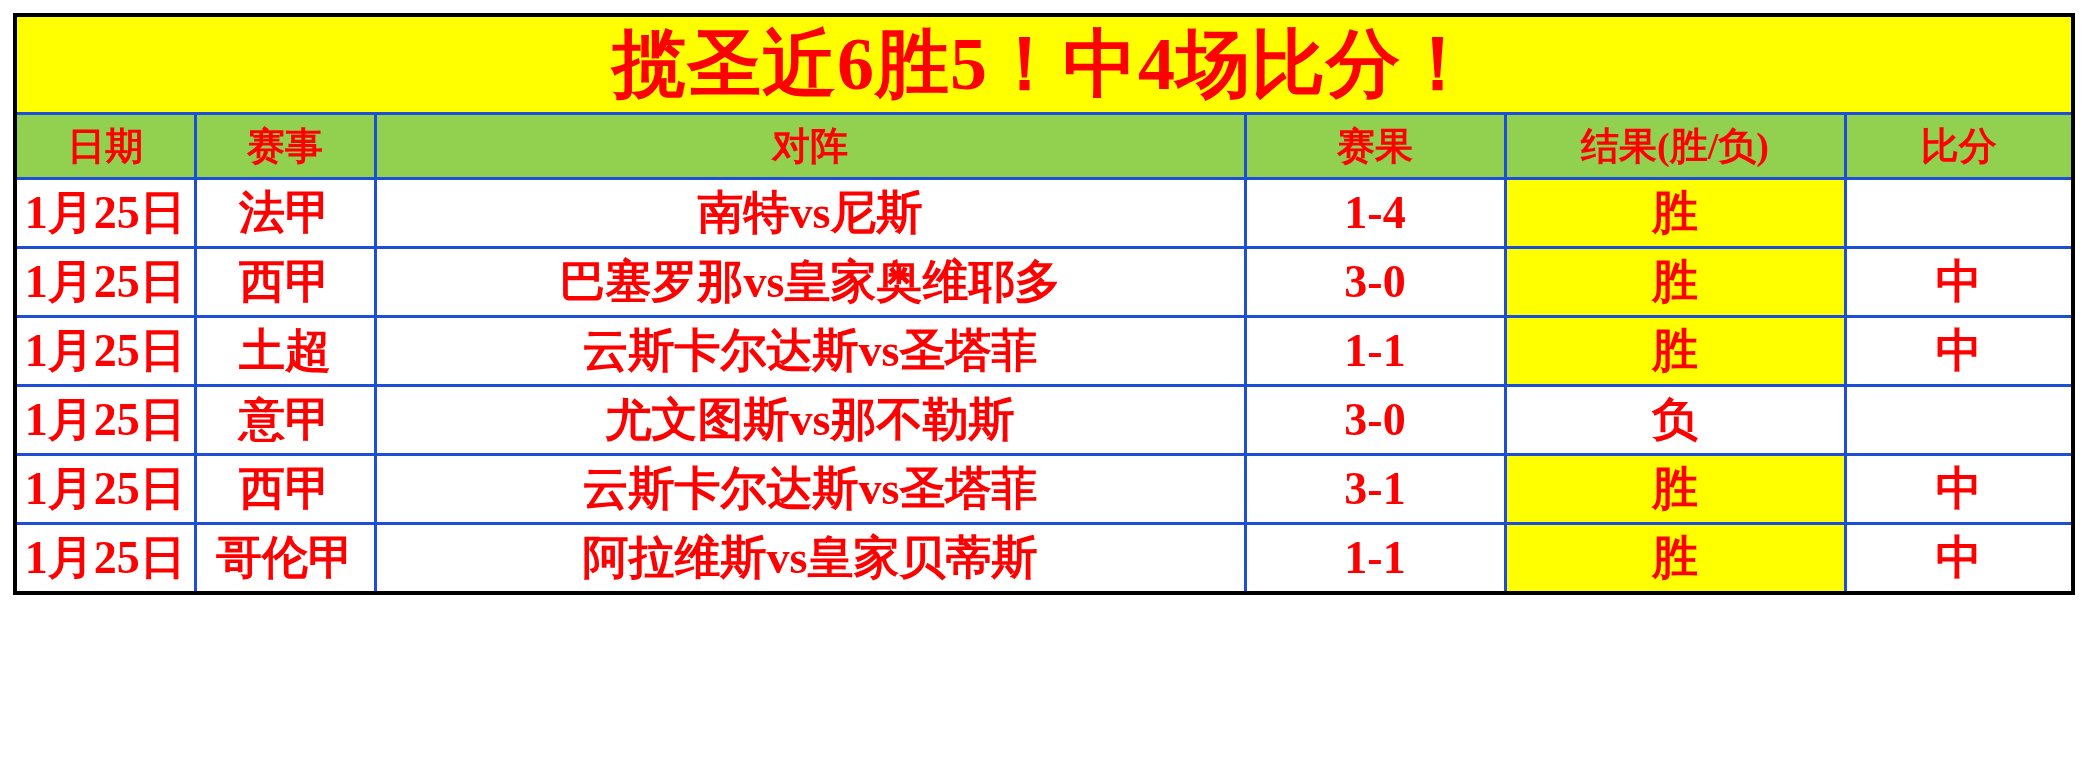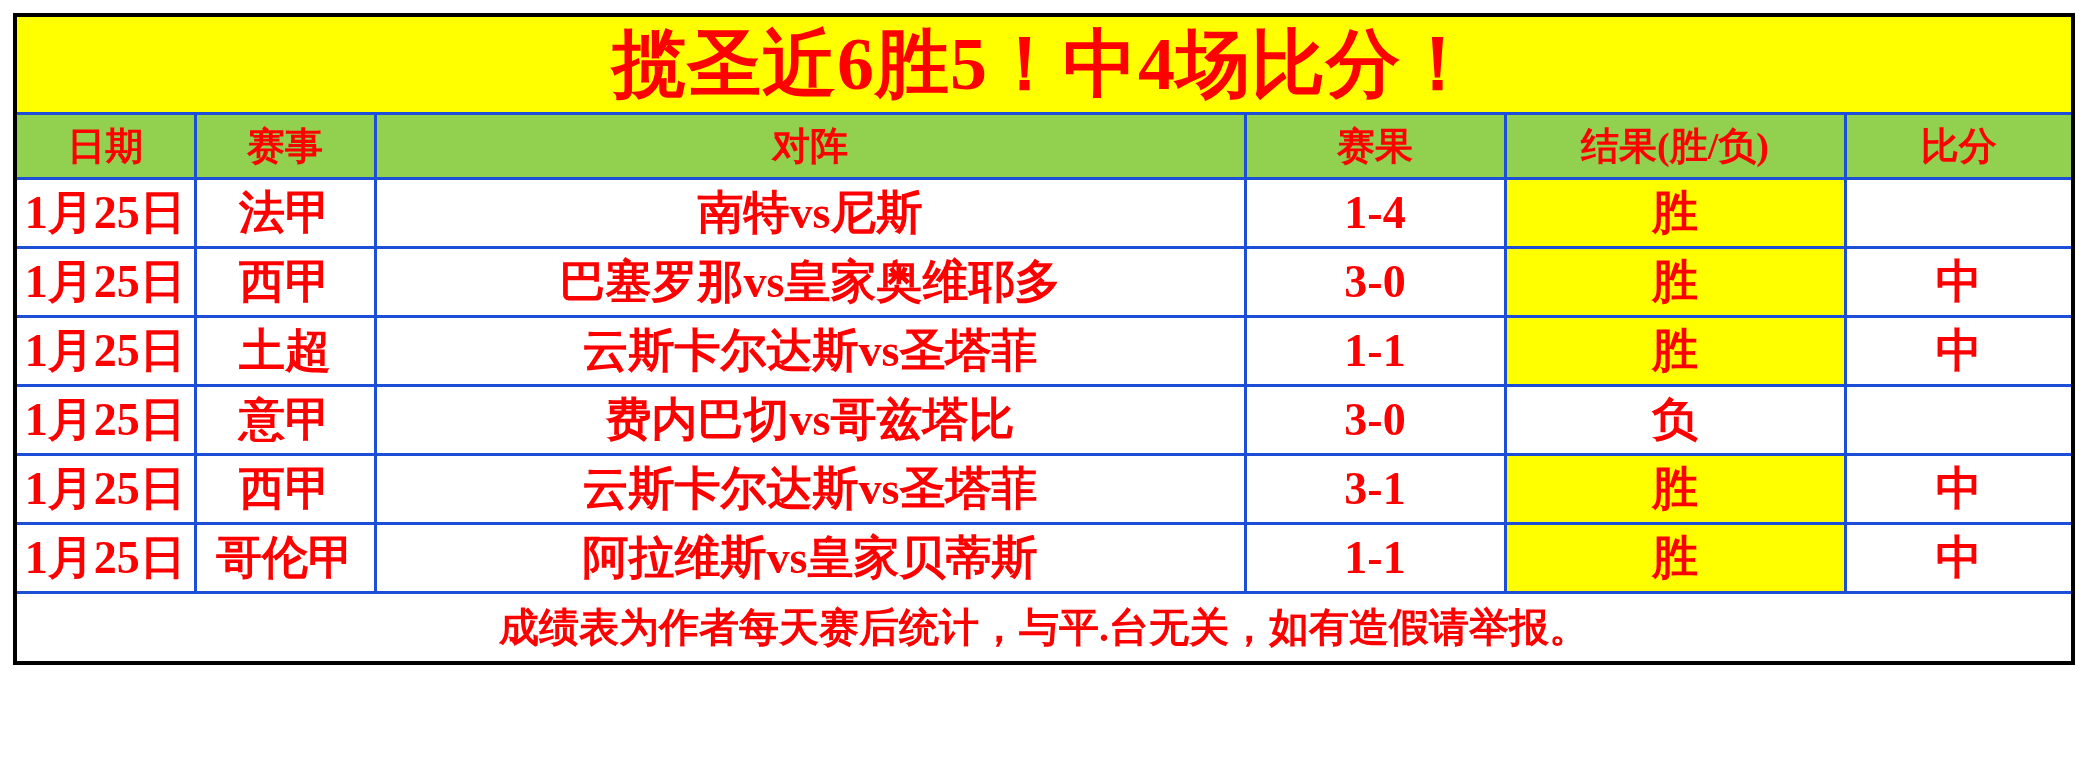--- a/index.html
+++ b/index.html
@@ -134,21 +134,21 @@
         <td>土超</td>
         <td class="cell-fixture">云斯卡尔达斯vs圣塔菲</td>
         <td class="cell-score">1-1</td>
         <td class="hl-yellow">胜</td>
         <td>中</td>
       </tr>
 
       <tr class="data">
         <td>1月25日</td>
         <td>意甲</td>
-        <td class="cell-fixture">费内巴切vs哥兹塔比</td>
+        <td class="cell-fixture">尤文图斯vs那不勒斯</td>
         <td class="cell-score">3-0</td>
         <td class="res-loss">负</td>
         <td></td>
       </tr>
 
       <tr class="data">
         <td>1月25日</td>
         <td>西甲</td>
         <td class="cell-fixture">云斯卡尔达斯vs圣塔菲</td>
         <td class="cell-score">3-1</td>
@@ -158,18 +158,15 @@
 
       <tr class="data">
         <td>1月25日</td>
         <td>哥伦甲</td>
         <td class="cell-fixture">阿拉维斯vs皇家贝蒂斯</td>
         <td class="cell-score">1-1</td>
         <td class="hl-yellow">胜</td>
         <td>中</td>
       </tr>
 
-      <tr>
-        <td class="note-cell" colspan="6">成绩表为作者每天赛后统计，与平.台无关，如有造假请举报。</td>
-      </tr>
     </tbody>
   </table>
 </div>
 
 </body></html>

